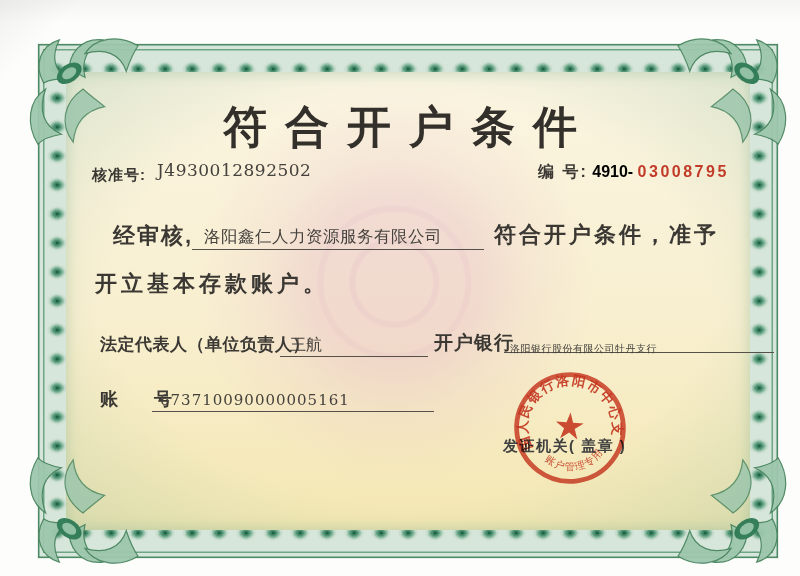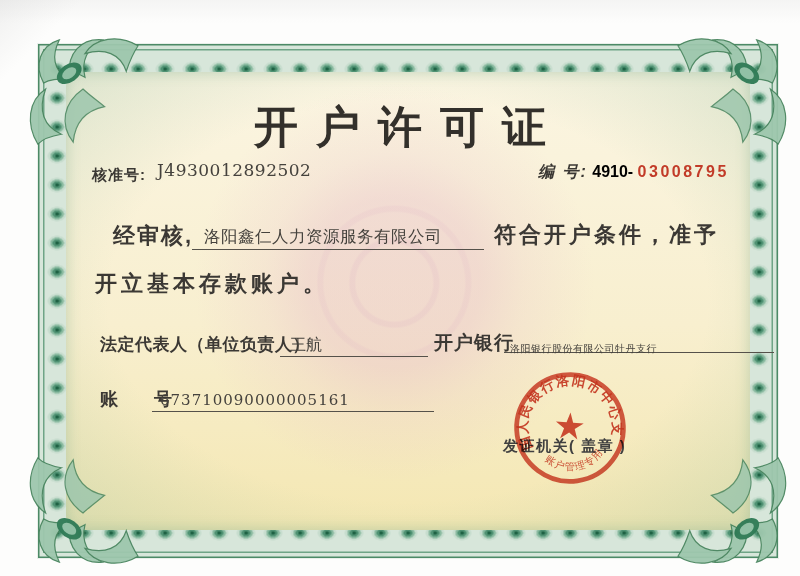--- a/index.html
+++ b/index.html
@@ -86,27 +86,27 @@
       <path d="M14,116 C2,96 4,72 22,60 C14,82 20,98 38,106 C26,108 18,112 14,116 Z"></path>
       <path d="M20,54 C10,36 16,16 36,10 C28,26 30,40 44,50 C34,50 26,50 20,54 Z"></path>
       <path d="M46,46 C44,24 58,8 80,10 C64,18 58,32 62,48 C56,44 50,44 46,46 Z"></path>
       <path d="M116,16 C96,4 72,8 62,24 C82,18 98,24 104,42 C108,30 112,22 116,16 Z"></path>
       <path d="M60,60 C40,74 36,96 50,114 C52,94 62,82 82,78 C72,70 64,64 60,60 Z" opacity=".9"></path>
     </g>
     <ellipse cx="46" cy="44" rx="14" ry="9" fill="#2e7a55" transform="rotate(-35 46 44)"></ellipse>
     <ellipse cx="46" cy="44" rx="8" ry="5" fill="#8fc0a4" transform="rotate(-35 46 44)"></ellipse>
   </svg>
 
-  <div class="t title">开户许可证</div>
+  <div class="t title">符合开户条件</div>
 
   <div class="t lbl" style="left:92px;top:166px;font-size:15px;letter-spacing:1px;">核准号:</div>
   <div class="t val" style="left:157px;top:160px;font-size:17px;letter-spacing:.5px;">J4930012892502</div>
 
   <div class="t" style="left:538px;top:162px;font-size:16px;">
-    <span class="lbl" style="letter-spacing:2px;font-style:italic;">编 号:</span>
+    <span class="lbl" style="letter-spacing:2px;">编 号:</span>
     <span style="color:#000000;font-weight:600;">4910-</span>
     <span style="color:#c23b28;font-weight:600;letter-spacing:2.5px;">03008795</span>
   </div>
 
   <div class="t lbl" style="left:113px;top:221px;font-size:22px;letter-spacing:2px;">经审核,</div>
   <div class="t lbl" style="left:494px;top:220px;font-size:22px;letter-spacing:3px;">符合开户条件，准予</div>
   <div class="t fill" style="left:192px;top:216px;width:292px;height:33px;">
     <span class="val" style="position:absolute;left:12px;bottom:1px;font-size:16.5px;letter-spacing:.5px;">洛阳鑫仁人力资源服务有限公司</span>
   </div>
 

